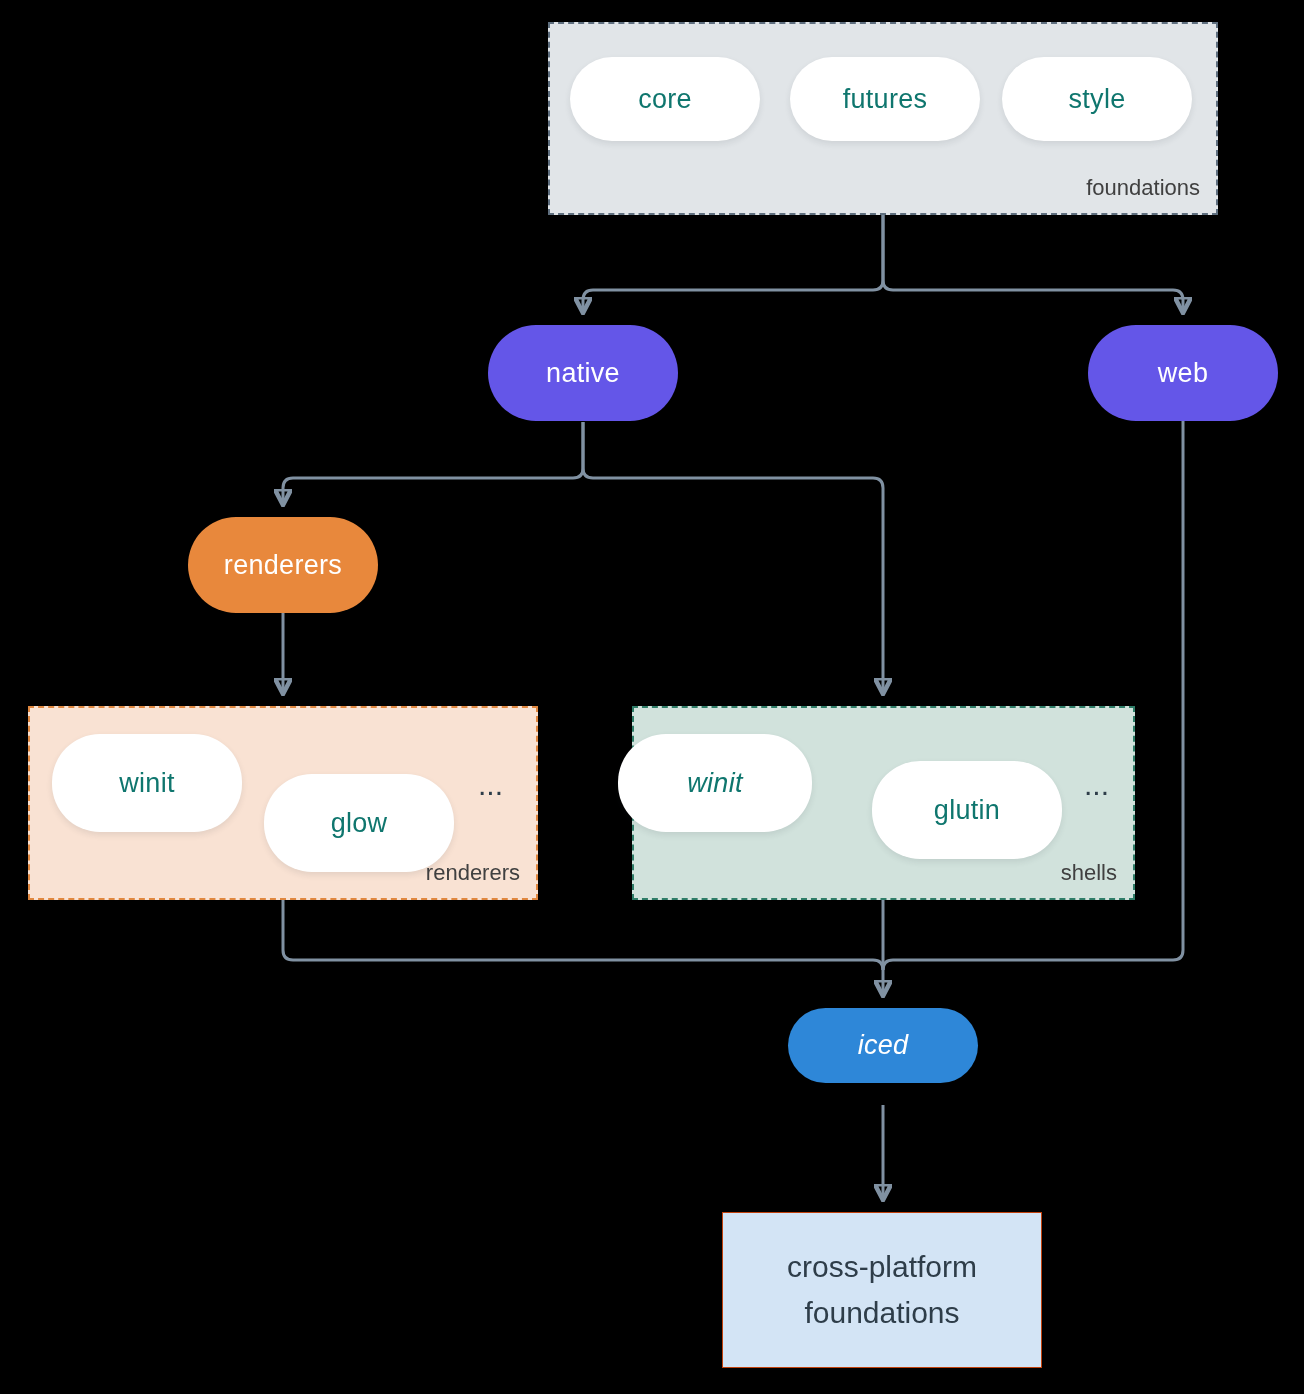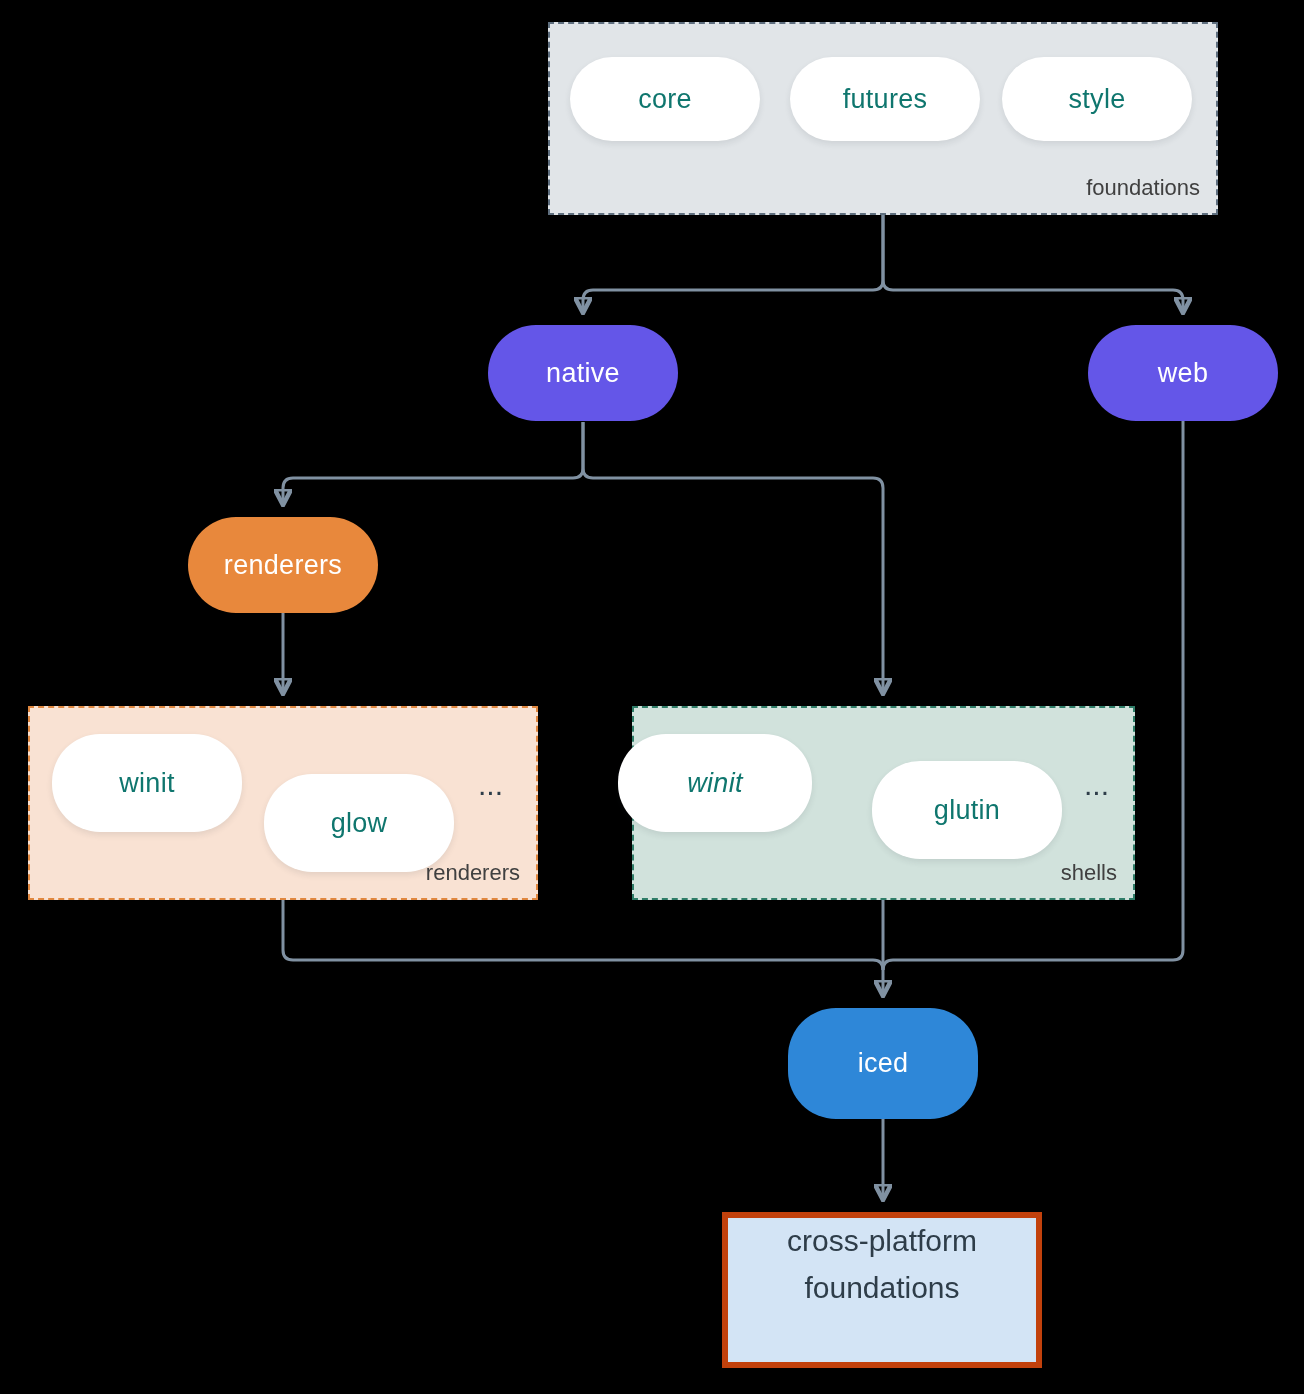--- a/index.html
+++ b/index.html
@@ -20,22 +20,22 @@
   .pill.colored{color:#fff;}
   .dots{position:absolute;z-index:3;font-size:30px;color:#2e3d49;}
   .node-native,.node-web{background:#6456e8;}
   .node-graphics{background:#e8883c;}
   .node-iced{background:#2e87d8;}
   .box-foundations{background:#e1e5e8;border-color:#5f6f7f;}
   .box-renderers{background:#f9e2d3;border-color:#e0873f;}
   .box-shells{background:#d1e2dc;border-color:#2f7d68;}
   .app-box{
     position:absolute;z-index:2;left:722px;top:1212px;width:320px;height:156px;
-    background:#d3e4f5;border:6px solid #c2410c;box-sizing:border-box;
-    display:flex;flex-direction:column;align-items:center;
+    background:#d3e4f5;border:1px solid #c2410c;box-sizing:border-box;
+    display:flex;flex-direction:column;align-items:center;justify-content:center;
     font-size:30px;line-height:1.55;color:#2e3d49;
   }
 </style>
 </head>
 <body>
 
 <div class="canvas">
 
   <svg class="edges" width="1304" height="1394" viewBox="0 0 1304 1394">
     <defs>
@@ -93,21 +93,21 @@
     <span class="group-label">shells</span>
   </div>
   <div class="pill white" style="left:618px;top:734px;width:194px;height:98px;font-style:italic;">
     <span>winit</span>
   </div>
   <div class="pill white" style="left:872px;top:734px;width:190px;height:98px;margin-top:27px;">
     <span>glutin</span>
   </div>
   <span class="dots" style="left:1084px;top:768px;">...</span>
 
-  <div class="pill colored node-iced" style="left:788px;top:1008px;width:190px;height:111px;">
+  <div class="pill colored node-iced" style="left:788px;top:1008px;width:190px;height:75px;font-style:italic;">
     <span>iced</span>
   </div>
 
   <div class="app-box">
     <span>cross-platform</span>
     <span>foundations</span>
   </div>
 
 </div>
 

